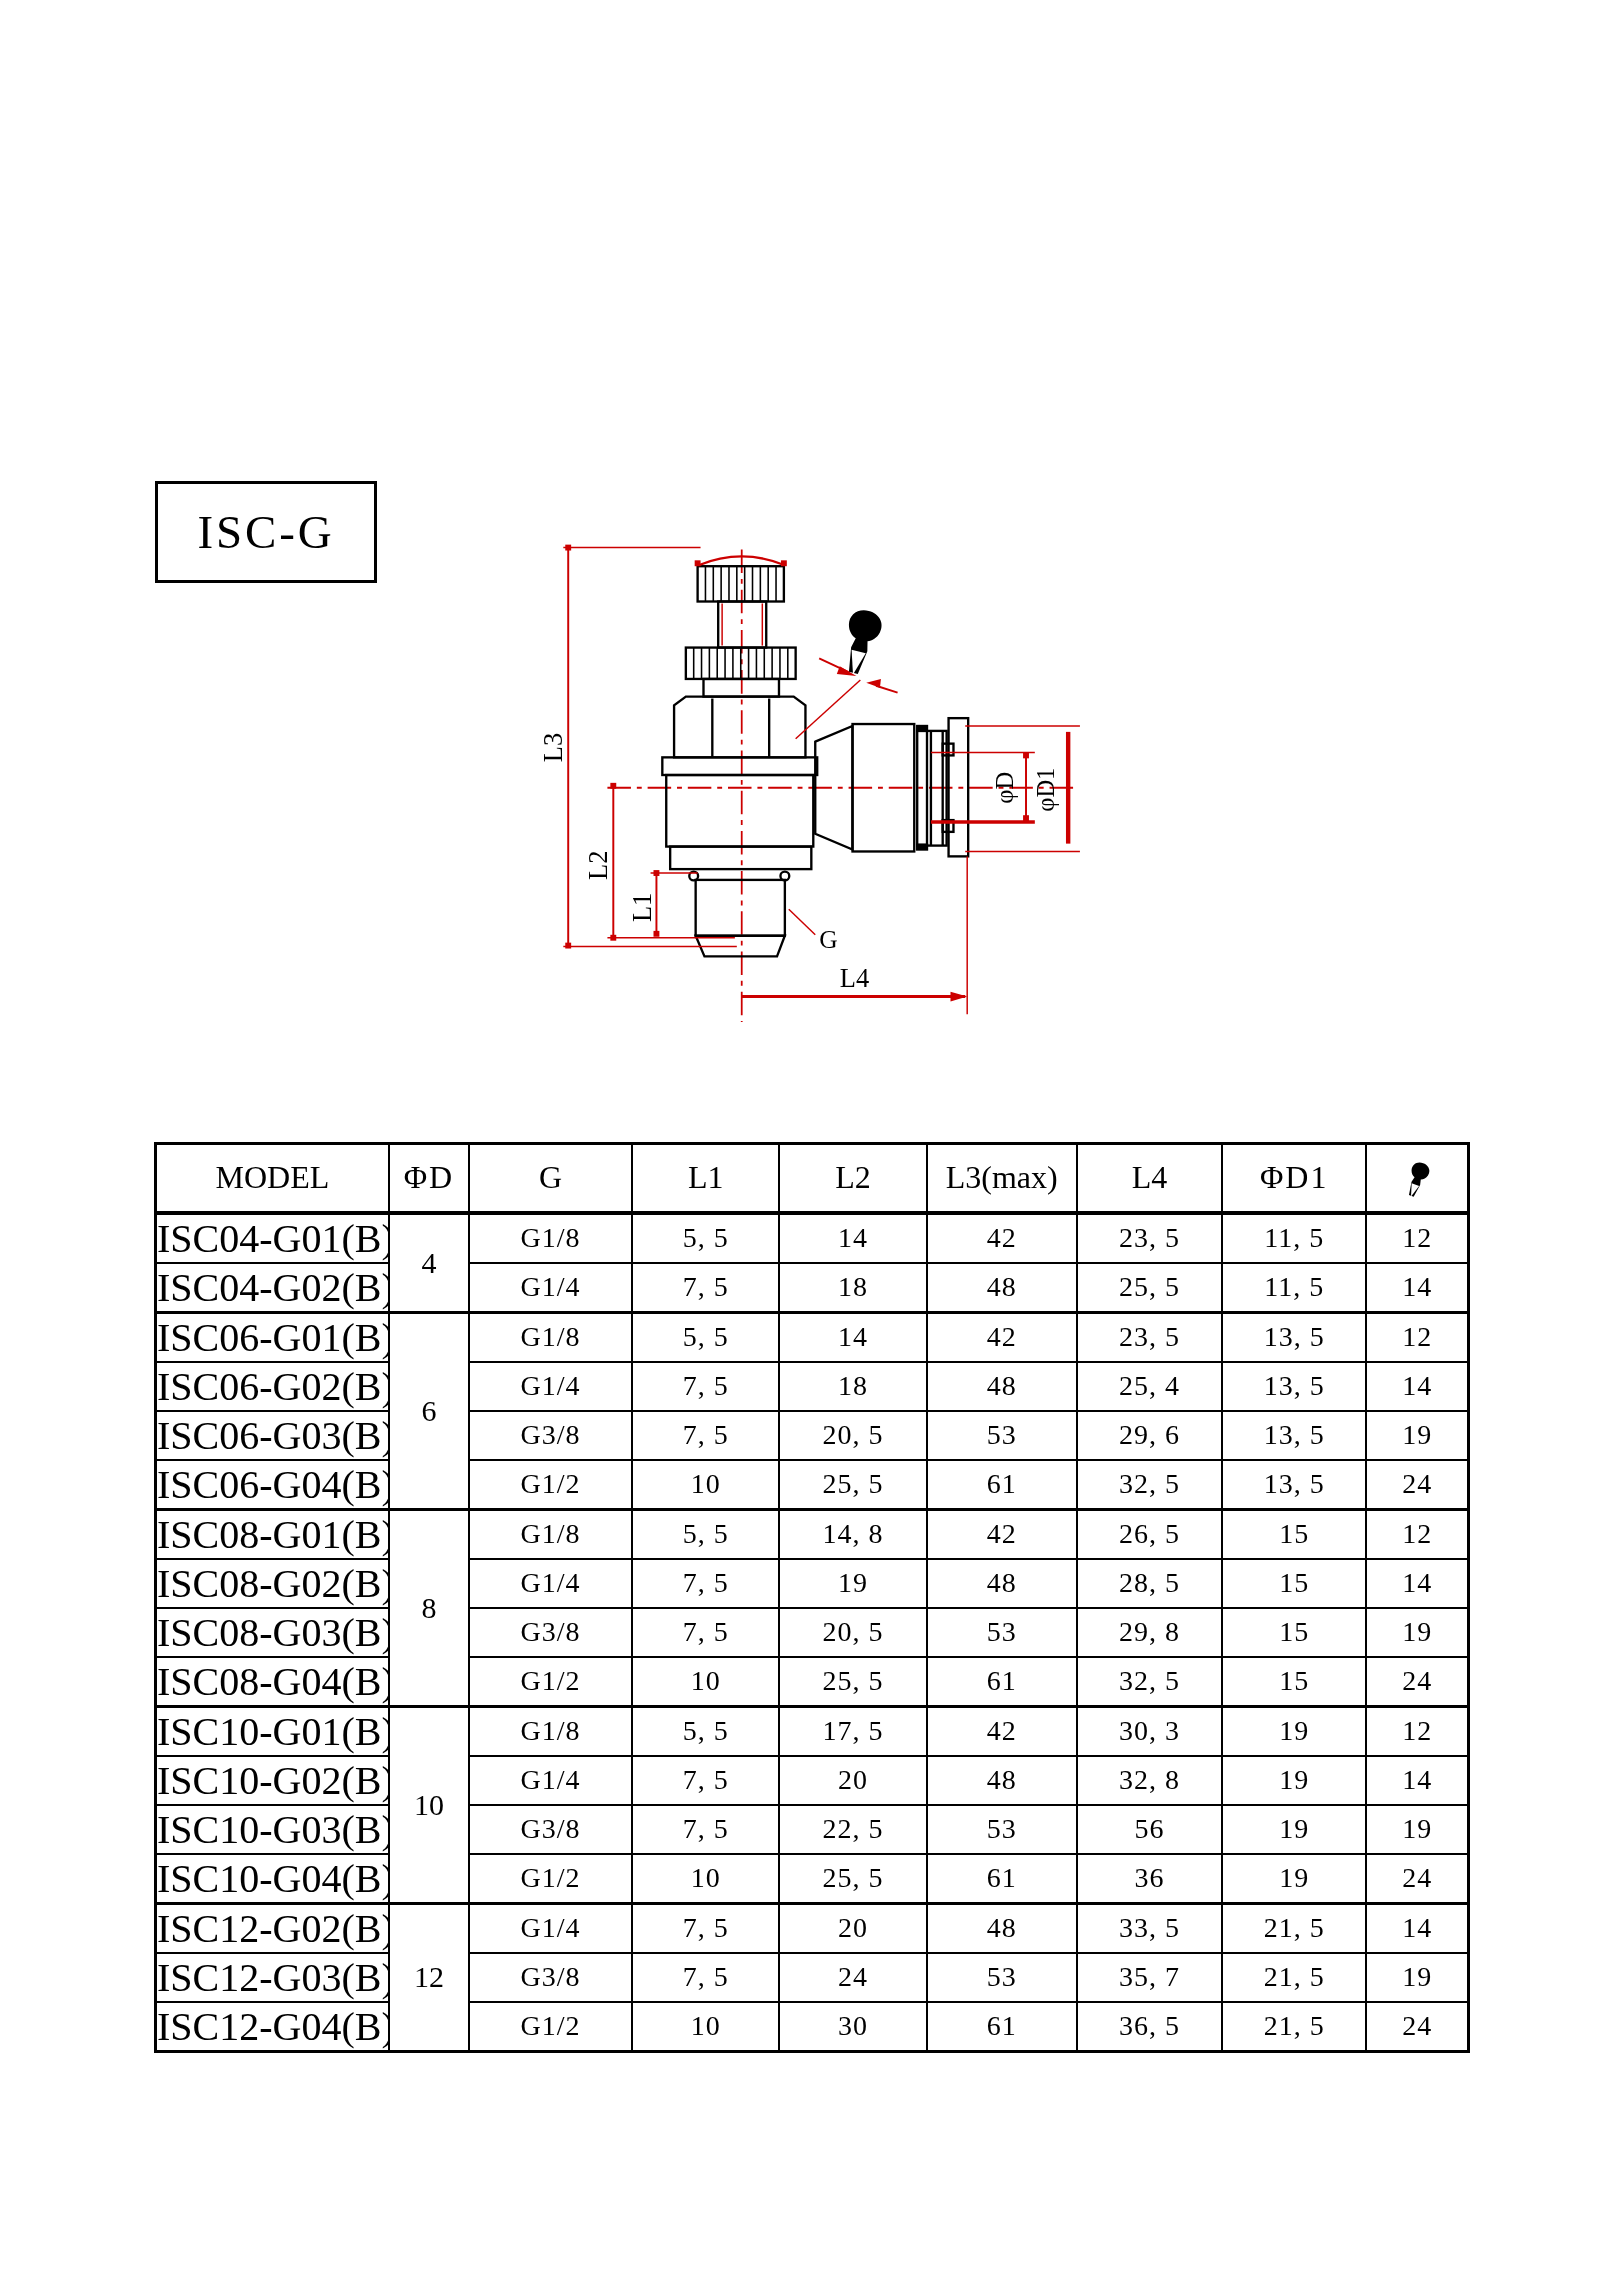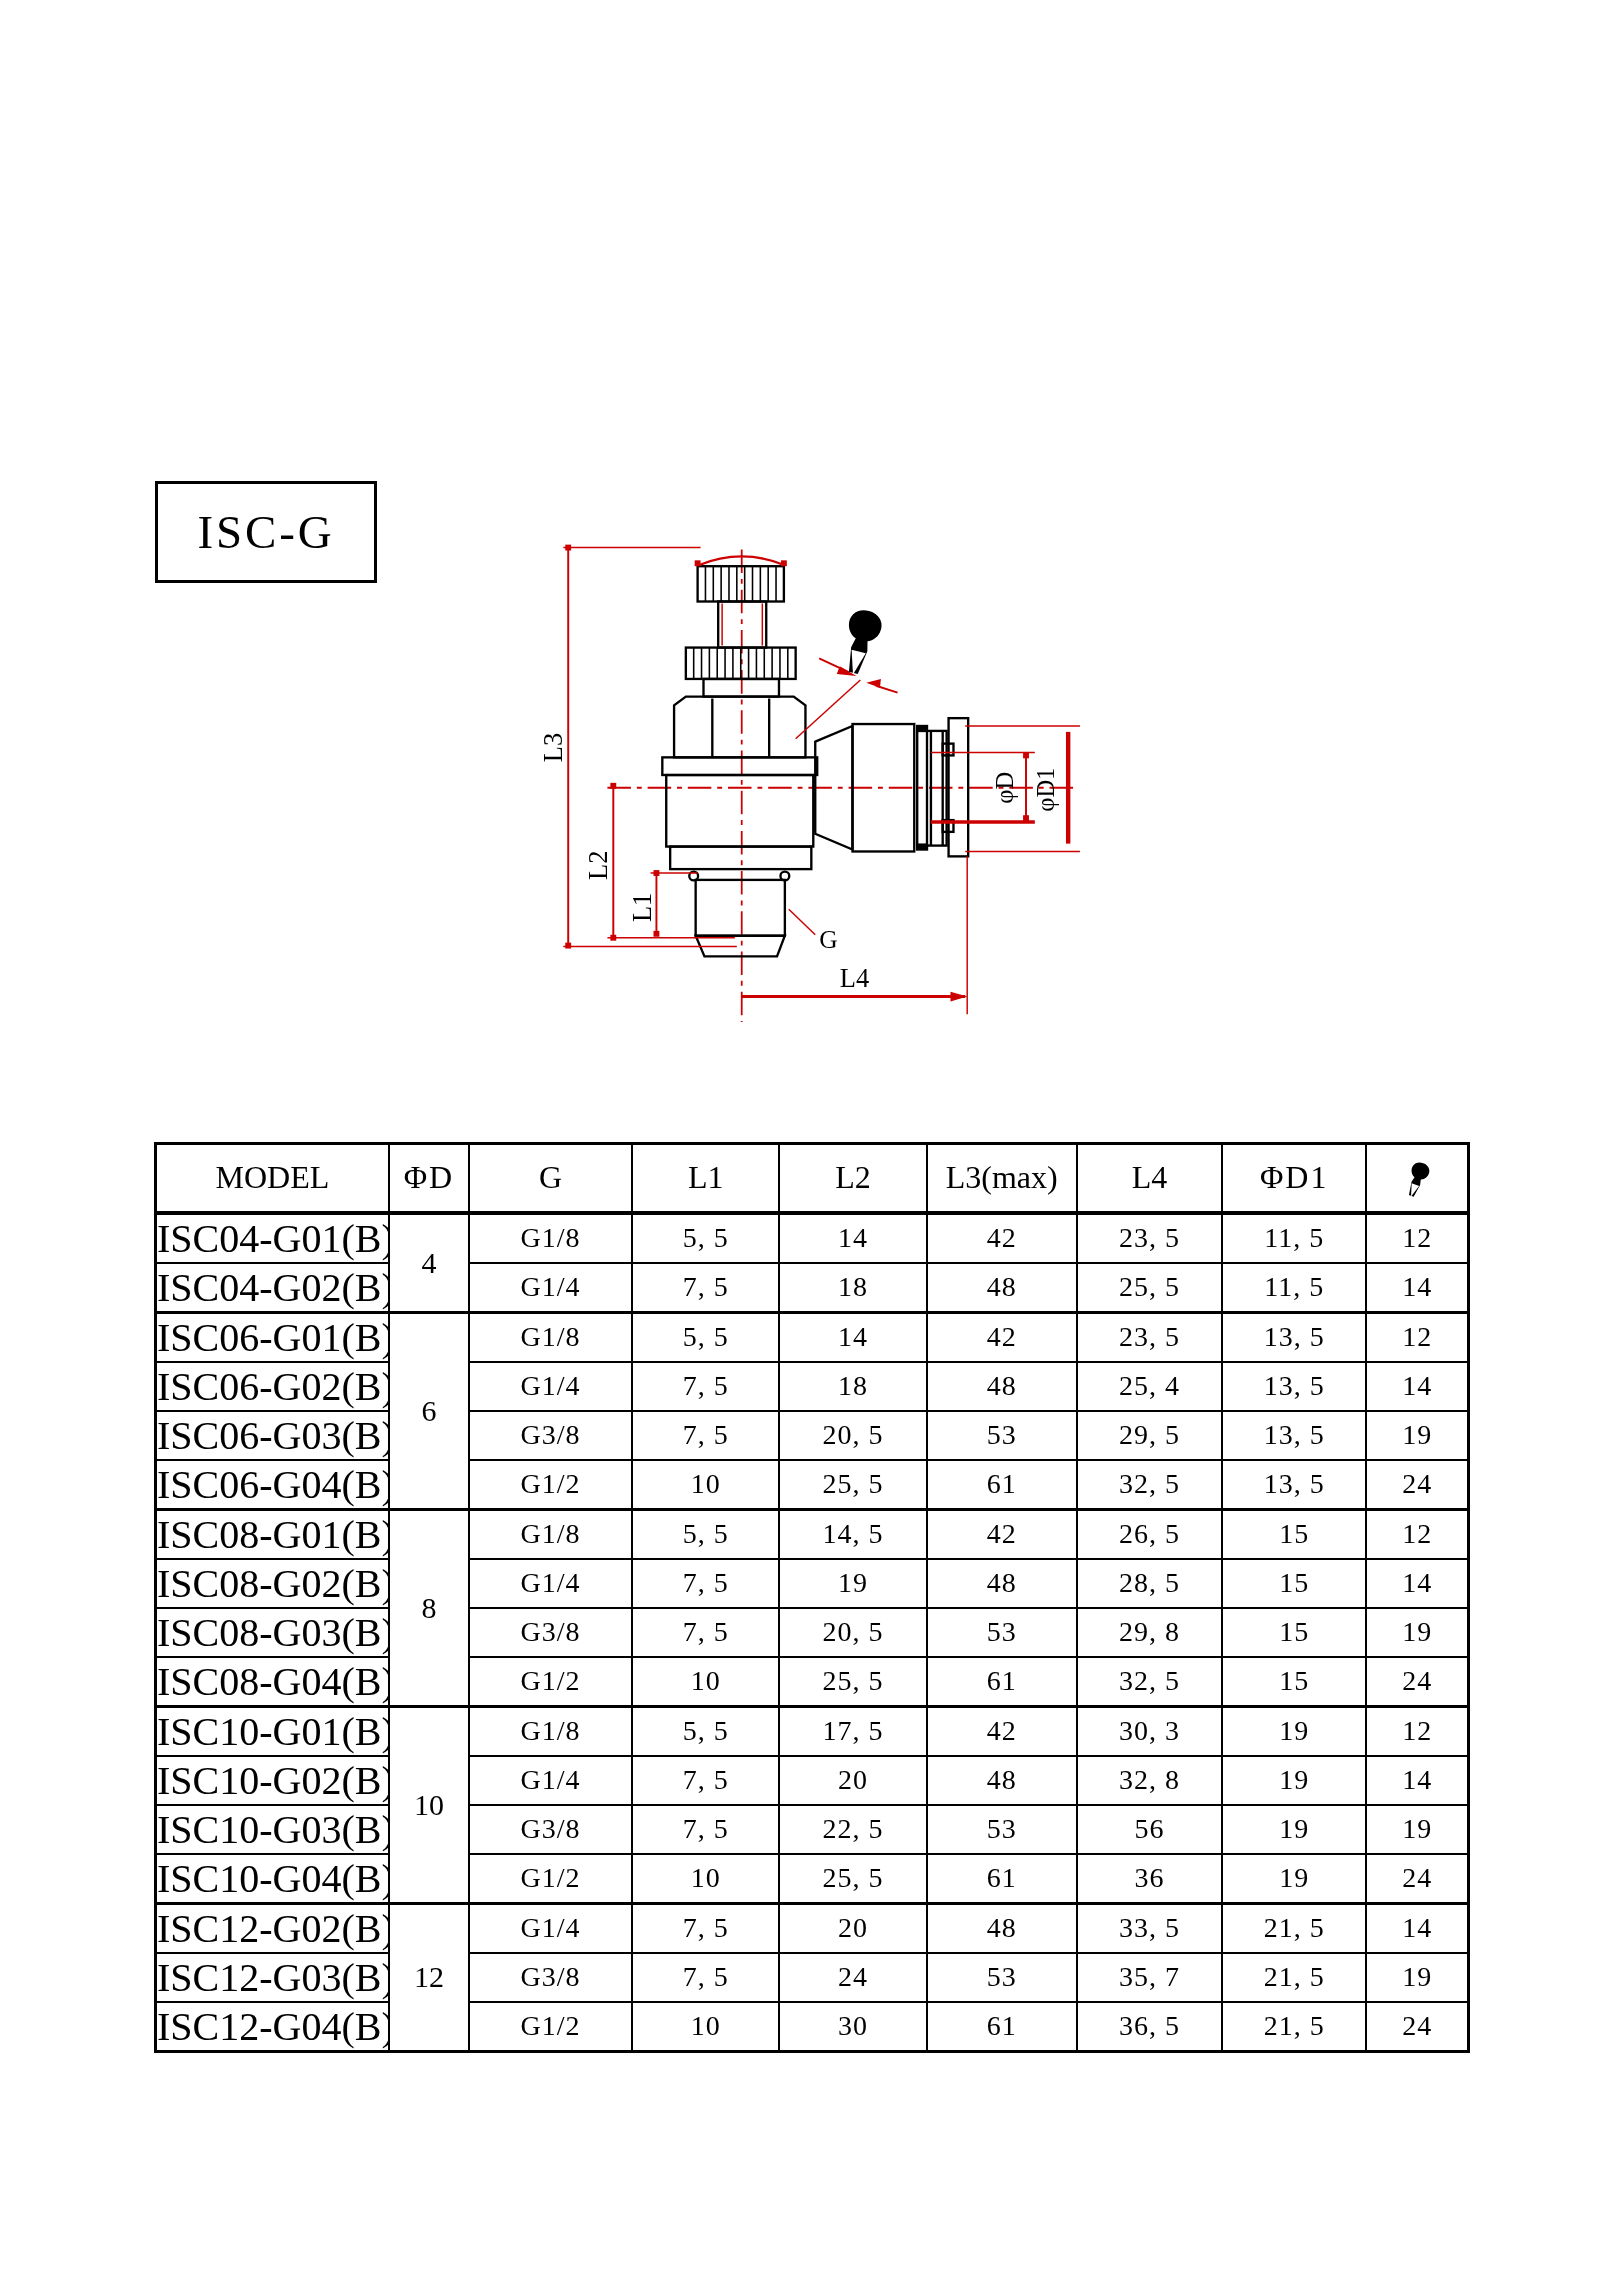--- a/index.html
+++ b/index.html
@@ -266,40 +266,40 @@
           <td class="num-cell">25, 4</td>
           <td class="num-cell">13, 5</td>
           <td class="num-cell">14</td>
         </tr>
         <tr>
           <td class="model-cell">ISC06-G03(B)</td>
           <td class="num-cell">G3/8</td>
           <td class="num-cell">7, 5</td>
           <td class="num-cell">20, 5</td>
           <td class="num-cell">53</td>
-          <td class="num-cell">29, 5</td>
+          <td class="num-cell">29, 6</td>
           <td class="num-cell">13, 5</td>
           <td class="num-cell">19</td>
         </tr>
         <tr class="group-end">
           <td class="model-cell">ISC06-G04(B)</td>
           <td class="num-cell">G1/2</td>
           <td class="num-cell">10</td>
           <td class="num-cell">25, 5</td>
           <td class="num-cell">61</td>
           <td class="num-cell">32, 5</td>
           <td class="num-cell">13, 5</td>
           <td class="num-cell">24</td>
         </tr>
         <tr>
           <td class="model-cell">ISC08-G01(B)</td>
           <td class="phid-cell" rowspan="4">8</td>
           <td class="num-cell">G1/8</td>
           <td class="num-cell">5, 5</td>
-          <td class="num-cell">14, 5</td>
+          <td class="num-cell">14, 8</td>
           <td class="num-cell">42</td>
           <td class="num-cell">26, 5</td>
           <td class="num-cell">15</td>
           <td class="num-cell">12</td>
         </tr>
         <tr>
           <td class="model-cell">ISC08-G02(B)</td>
           <td class="num-cell">G1/4</td>
           <td class="num-cell">7, 5</td>
           <td class="num-cell">19</td>

